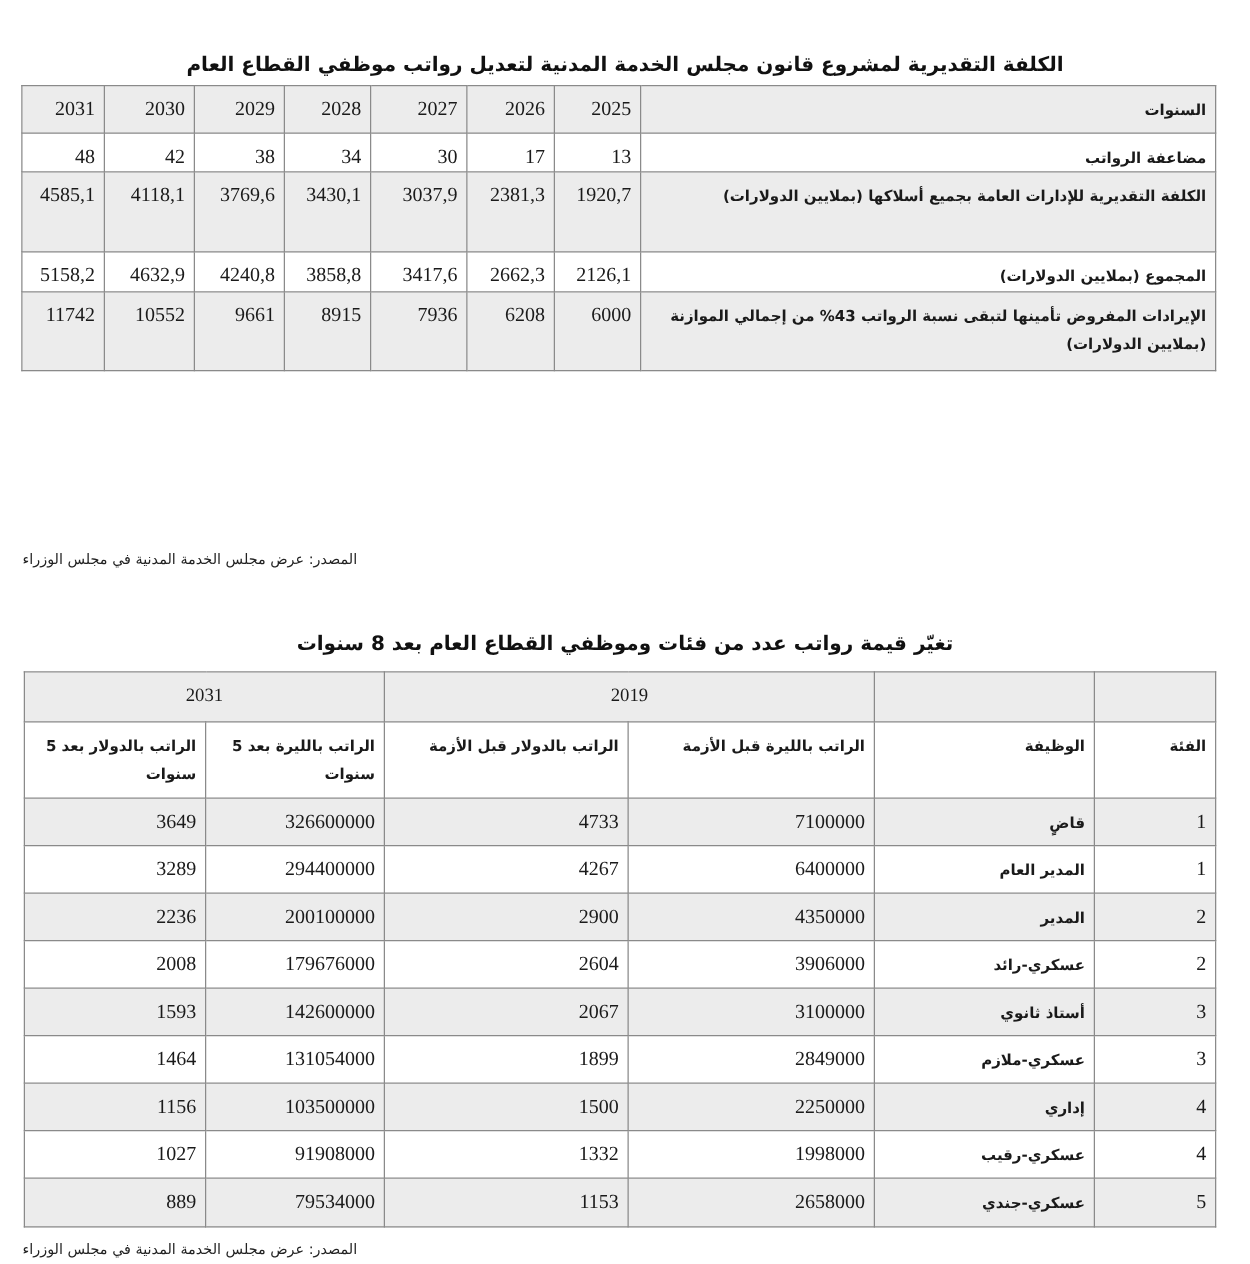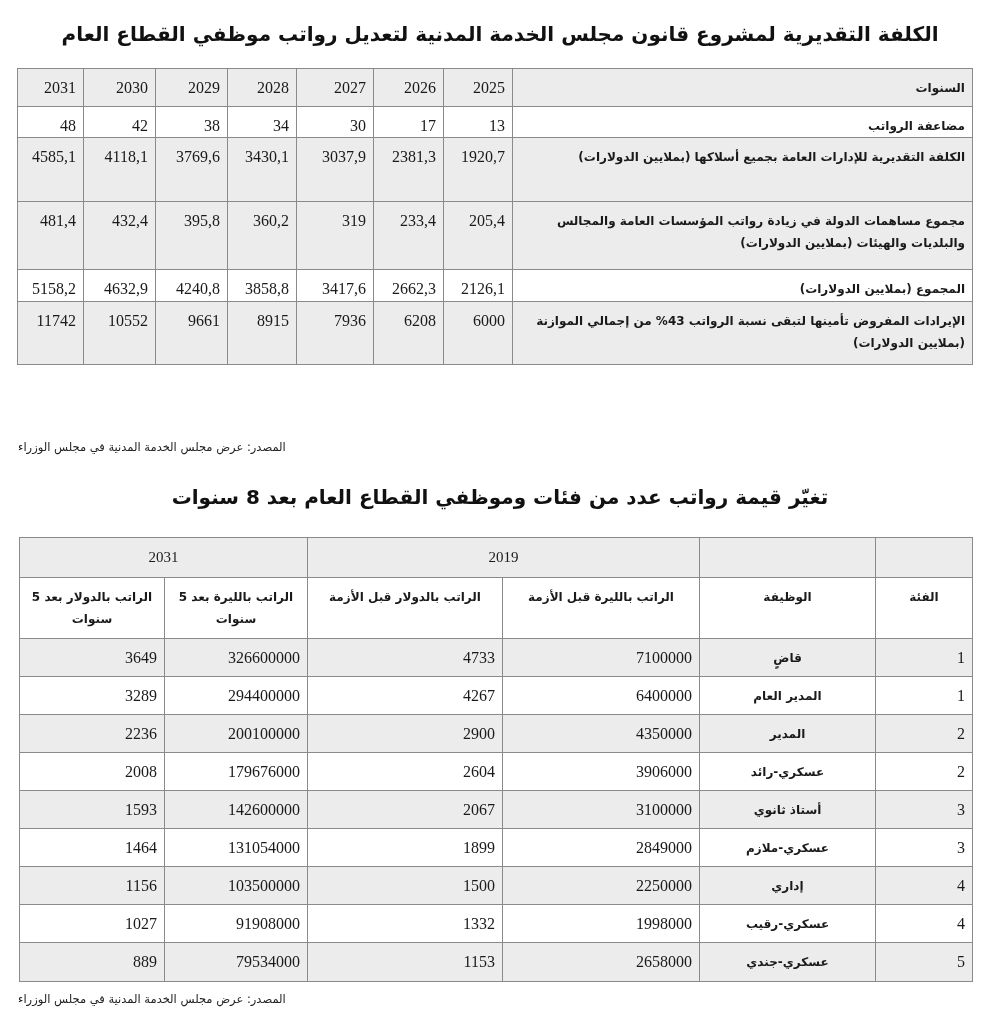--- a/index.html
+++ b/index.html
@@ -1,32 +1,32 @@
 <!DOCTYPE html>
 <html><head>
 <meta charset="utf-8">
 <style>
   html, body { margin: 0; padding: 0; background: #ffffff; }
   body { width: 1000px; height: 1011px; position: relative; overflow: hidden; font-family: "DejaVu Sans", sans-serif; color: #1a1a1a; }
-  .title { position: absolute; left: 0; width: 1000px; text-align: center; direction: rtl; font-family: "DejaVu Sans", sans-serif; font-weight: bold; font-size: 20px; color: #111; letter-spacing: -0.5px; }
+  .title { position: absolute; left: 0; width: 1000px; text-align: center; direction: rtl; font-family: "DejaVu Sans", sans-serif; font-weight: bold; font-size: 16px; color: #111; letter-spacing: -0.5px; margin-top: 20px; }
   #t1-title { top: 22px; }
   #t2-title { top: 485px; }
   table { position: absolute; border-collapse: collapse; table-layout: fixed; }
   td { border: 1px solid #8a8a8a; padding: 0 7px; box-sizing: border-box; }
   .num { font-family: "Liberation Serif", serif; font-size: 16px; text-align: right; vertical-align: top; padding-top: 10px; direction: ltr; }
   .lbl { font-family: "DejaVu Sans", sans-serif; font-size: 12px; text-align: right; direction: rtl; vertical-align: top; padding-top: 8px; line-height: 22px; font-weight: 600; }
   .shade td { background: #ececec; }
   .white td { background: #ffffff; }
 
   #table1 { left: 17px; top: 68px; width: 955px; direction: ltr; }
   #t1-source { position: absolute; top: 440px; left: 18px; direction: rtl; font-size: 11.5px; color: #222; }
 
   #table2 { left: 19px; top: 537px; width: 953px; direction: ltr; }
   #table2 .num { vertical-align: middle; padding-top: 0; }
-  #table2 .lbl { vertical-align: middle; padding-top: 0; text-align: center; }
+  #table2 .lbl { vertical-align: middle; padding-top: 0; }
   #table2 .hdr { vertical-align: top; padding-top: 8px; }
   #table2 .yr { font-family: "Liberation Serif", serif; font-size: 15px; text-align: center; vertical-align: middle; }
   #table2 .cat { font-family: "Liberation Serif", serif; font-size: 16px; text-align: right; vertical-align: middle; }
   #t2-source { position: absolute; top: 992px; left: 18px; direction: rtl; font-size: 11.5px; color: #222; }
 </style>
 </head>
 <body>
 
 <div id="t1-title" class="title">الكلفة التقديرية لمشروع قانون مجلس الخدمة المدنية لتعديل رواتب موظفي القطاع العام</div>
 
@@ -64,30 +64,20 @@
       </tr>
       <tr class="shade" style="height: 64px;">
         <td class="num">4585,1</td>
         <td class="num">4118,1</td>
         <td class="num">3769,6</td>
         <td class="num">3430,1</td>
         <td class="num">3037,9</td>
         <td class="num">2381,3</td>
         <td class="num">1920,7</td>
         <td class="lbl">الكلفة التقديرية للإدارات العامة بجميع أسلاكها (بملايين الدولارات)</td>
-      </tr>
-      <tr class="shade" style="height: 68px;">
-        <td class="num">481,4</td>
-        <td class="num">432,4</td>
-        <td class="num">395,8</td>
-        <td class="num">360,2</td>
-        <td class="num">319</td>
-        <td class="num">233,4</td>
-        <td class="num">205,4</td>
-        <td class="lbl">مجموع مساهمات الدولة في زيادة رواتب المؤسسات العامة والمجالس والبلديات والهيئات (بملايين الدولارات)</td>
       </tr>
       <tr class="white" style="height: 32px;">
         <td class="num">5158,2</td>
         <td class="num">4632,9</td>
         <td class="num">4240,8</td>
         <td class="num">3858,8</td>
         <td class="num">3417,6</td>
         <td class="num">2662,3</td>
         <td class="num">2126,1</td>
         <td class="lbl">المجموع (بملايين الدولارات)</td>

